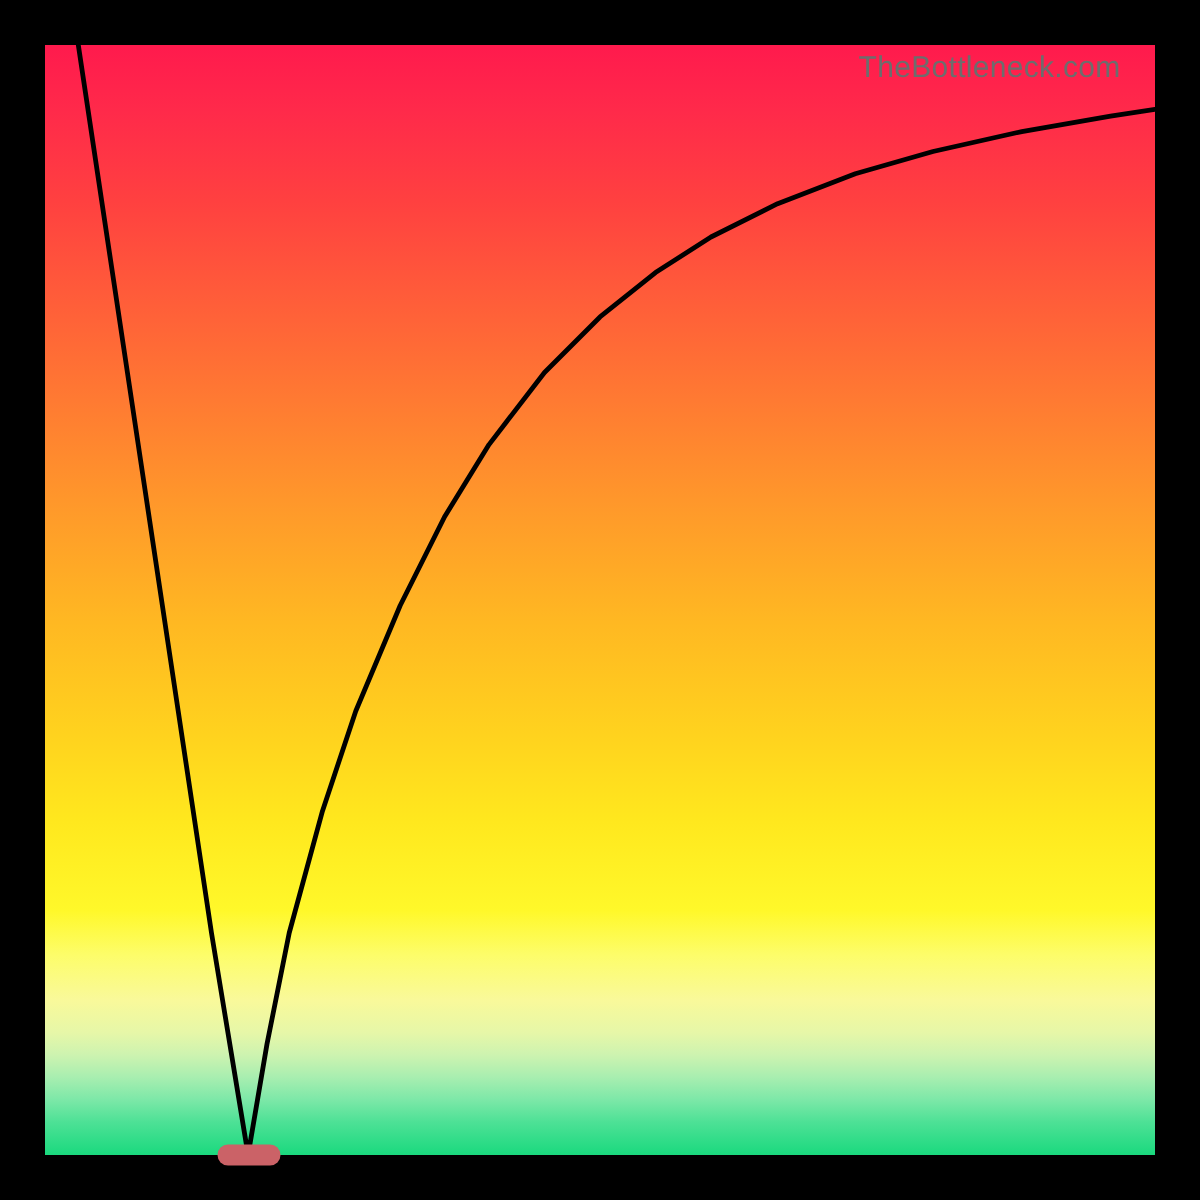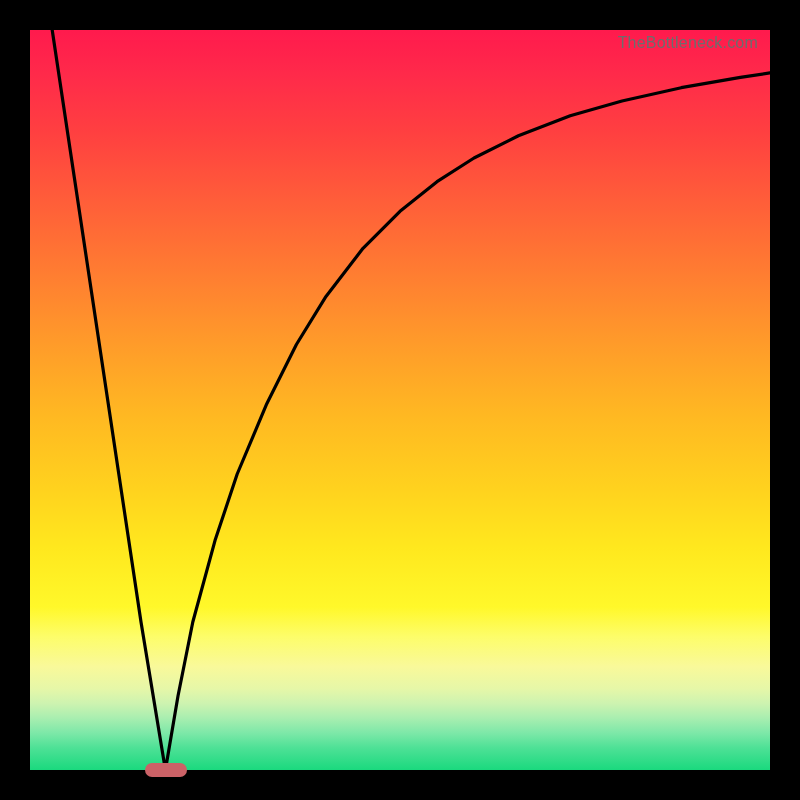--- a/index.html
+++ b/index.html
@@ -41,23 +41,23 @@
       #cdf3b0 91%,
       #a8eeb0 93%,
       #7de8a8 95%,
       #4ee196 97%,
       #1ad97e 100%
     );
   }
   .watermark {
     position: absolute;
     top: 4px;
-    right: 12px;
+    right: 23px;
     color: #6d6d6d;
-    font-size: 16px;
+    font-size: 20px;
     font-weight: 400;
     letter-spacing: 0.2px;
     user-select: none;
   }
   svg.curves {
     position: absolute;
     left: 0;
     top: 0;
     width: 100%;
     height: 100%;

